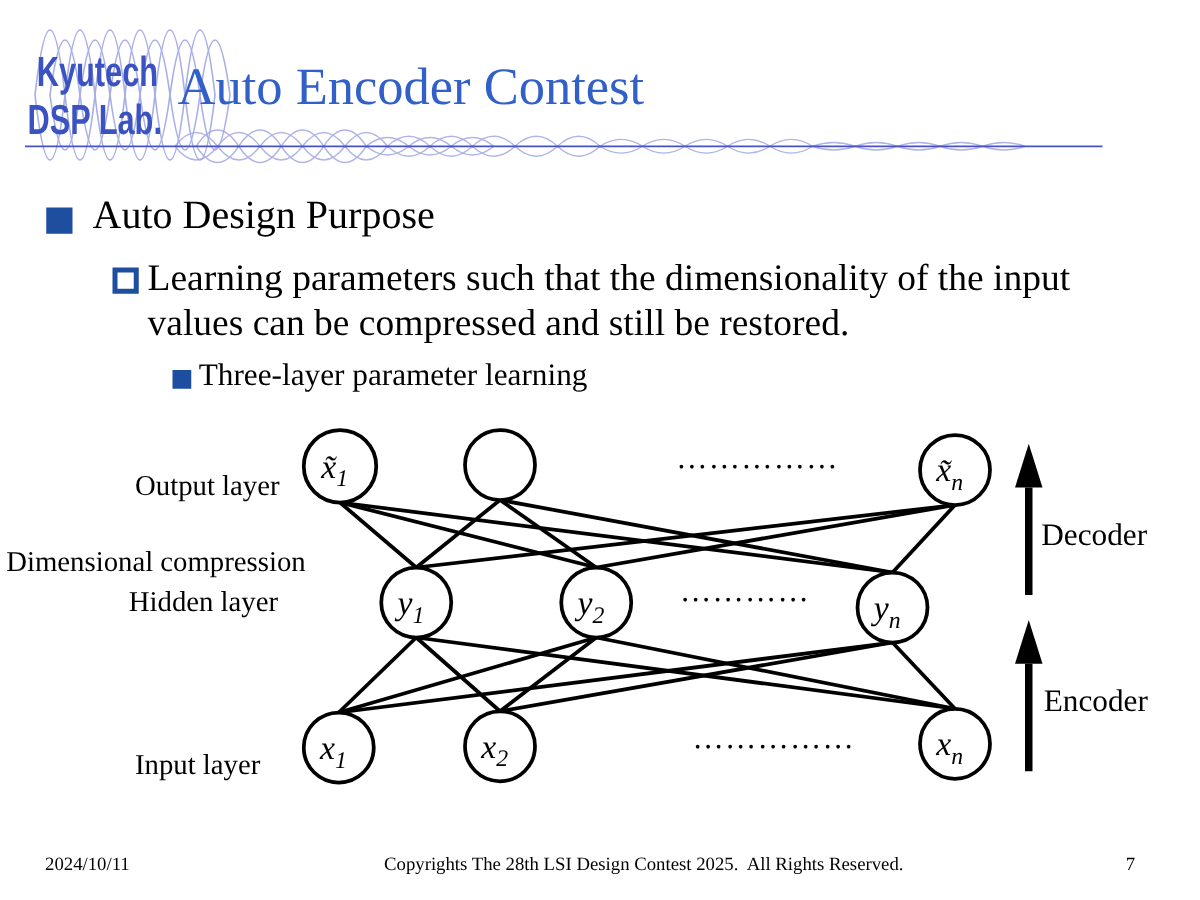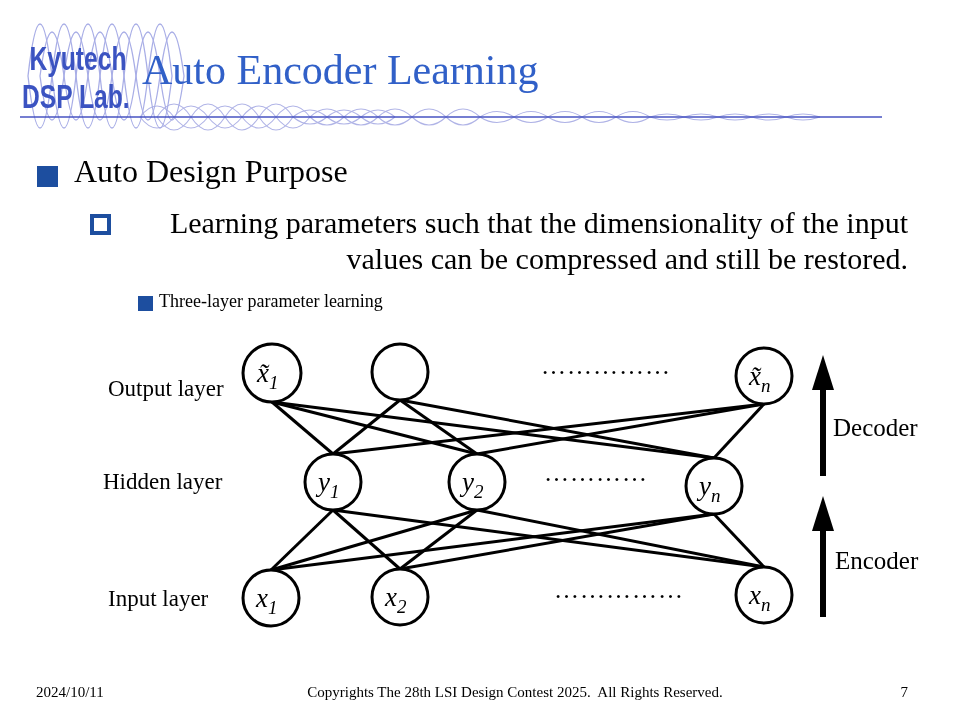--- a/index.html
+++ b/index.html
@@ -13,30 +13,30 @@
         font-weight:bold;font-size:30px;line-height:34px;transform:scaleX(.82) scaleY(1.12);
         transform-origin:left top;letter-spacing:0;}
   .logo .l1{padding-left:9px;display:block;}
   .logo .l2{display:block;}
   .title{left:142px;top:47px;font-size:42px;color:#3160c8;line-height:46px;}
 
   
   .b1-sq{left:37px;top:166px;width:21px;height:21px;background:#1d4e9f;}
   .b1-tx{left:74px;top:153px;font-size:32px;line-height:36px;color:#000;}
   .b2-sq{left:90px;top:214px;width:13px;height:13px;background:#fff;border:4px solid #1d4e9f;}
-  .b2-tx{left:118px;top:205px;font-size:30px;line-height:36px;color:#000;white-space:normal;width:790px;text-align:right;}
+  .b2-tx{left:118px;top:205px;font-size:30px;line-height:36px;color:#000;white-space:normal;width:790px;}
   .b3-sq{left:138px;top:296px;width:15px;height:15px;background:#1d4e9f;}
-  .b3-tx{left:159px;top:287px;font-size:18px;line-height:28px;color:#000;}
+  .b3-tx{left:159px;top:287px;font-size:25px;line-height:28px;color:#000;}
 
   
   .dlab{font-size:23px;color:#000;}
   #lab-output{left:108px;top:376px;}
   #lab-dim{left:5px;top:437px;}
   #lab-hidden{left:103px;top:469px;}
-  #lab-input{left:108px;top:586px;font-family:Liberation Serif, serif;}
+  #lab-input{left:108px;top:599px;font-family:Liberation Serif, serif;}
 
   #net{position:absolute;left:0;top:330px;}
   #net text{font-family:"Liberation Serif",serif;fill:#000;}
 
   
   .foot{top:684px;font-size:15px;color:#000;text-align:center;}
   #f-date{left:36px;}
   #f-copy{left:0;width:960px;text-align:center;white-space:pre;padding-left:35px;}
   #f-page{right:32px;}
 </style>
@@ -59,32 +59,33 @@
       <path d="M157,117 q17,26 34,0 q17,26 34,0 q17,26 34,0 q17,26 34,0 q17,14 34,0 q17,14 34,0 q17,14 34,0"></path>
     </g>
     <line x1="20" y1="117" x2="882" y2="117" stroke="#4753c2" stroke-width="1.4"></line>
   </svg>
 
   <div class="abs logo">
     <span class="l1">Kyutech</span>
     <span class="l2">DSP Lab.</span>
   </div>
 
-  <div class="abs title">Auto Encoder Learning</div>
+  <div class="abs title">Auto Encoder Contest</div>
 
   <div class="abs b1-sq"></div>
   <div class="abs b1-tx">Auto Design Purpose</div>
 
   <div class="abs b2-sq"></div>
   <div class="abs b2-tx">Learning parameters such that the dimensionality of the input values can be compressed and still be restored.</div>
 
   <div class="abs b3-sq"></div>
   <div class="abs b3-tx">Three-layer parameter learning</div>
 
   <div class="abs dlab" id="lab-output">Output layer</div>
+  <div class="abs dlab" id="lab-dim">Dimensional compression</div>
   <div class="abs dlab" id="lab-hidden">Hidden layer</div>
   <div class="abs dlab" id="lab-input">Input layer</div>
 
   <svg id="net" width="960" height="330" viewBox="0 0 960 330">
       <line x1="272" y1="72" x2="333" y2="124" stroke="#000" stroke-width="3"></line>
       <line x1="272" y1="72" x2="477" y2="124" stroke="#000" stroke-width="3"></line>
       <line x1="272" y1="72" x2="714" y2="128" stroke="#000" stroke-width="3"></line>
       <line x1="400" y1="70" x2="333" y2="124" stroke="#000" stroke-width="3"></line>
       <line x1="400" y1="70" x2="477" y2="124" stroke="#000" stroke-width="3"></line>
       <line x1="400" y1="70" x2="714" y2="128" stroke="#000" stroke-width="3"></line>

